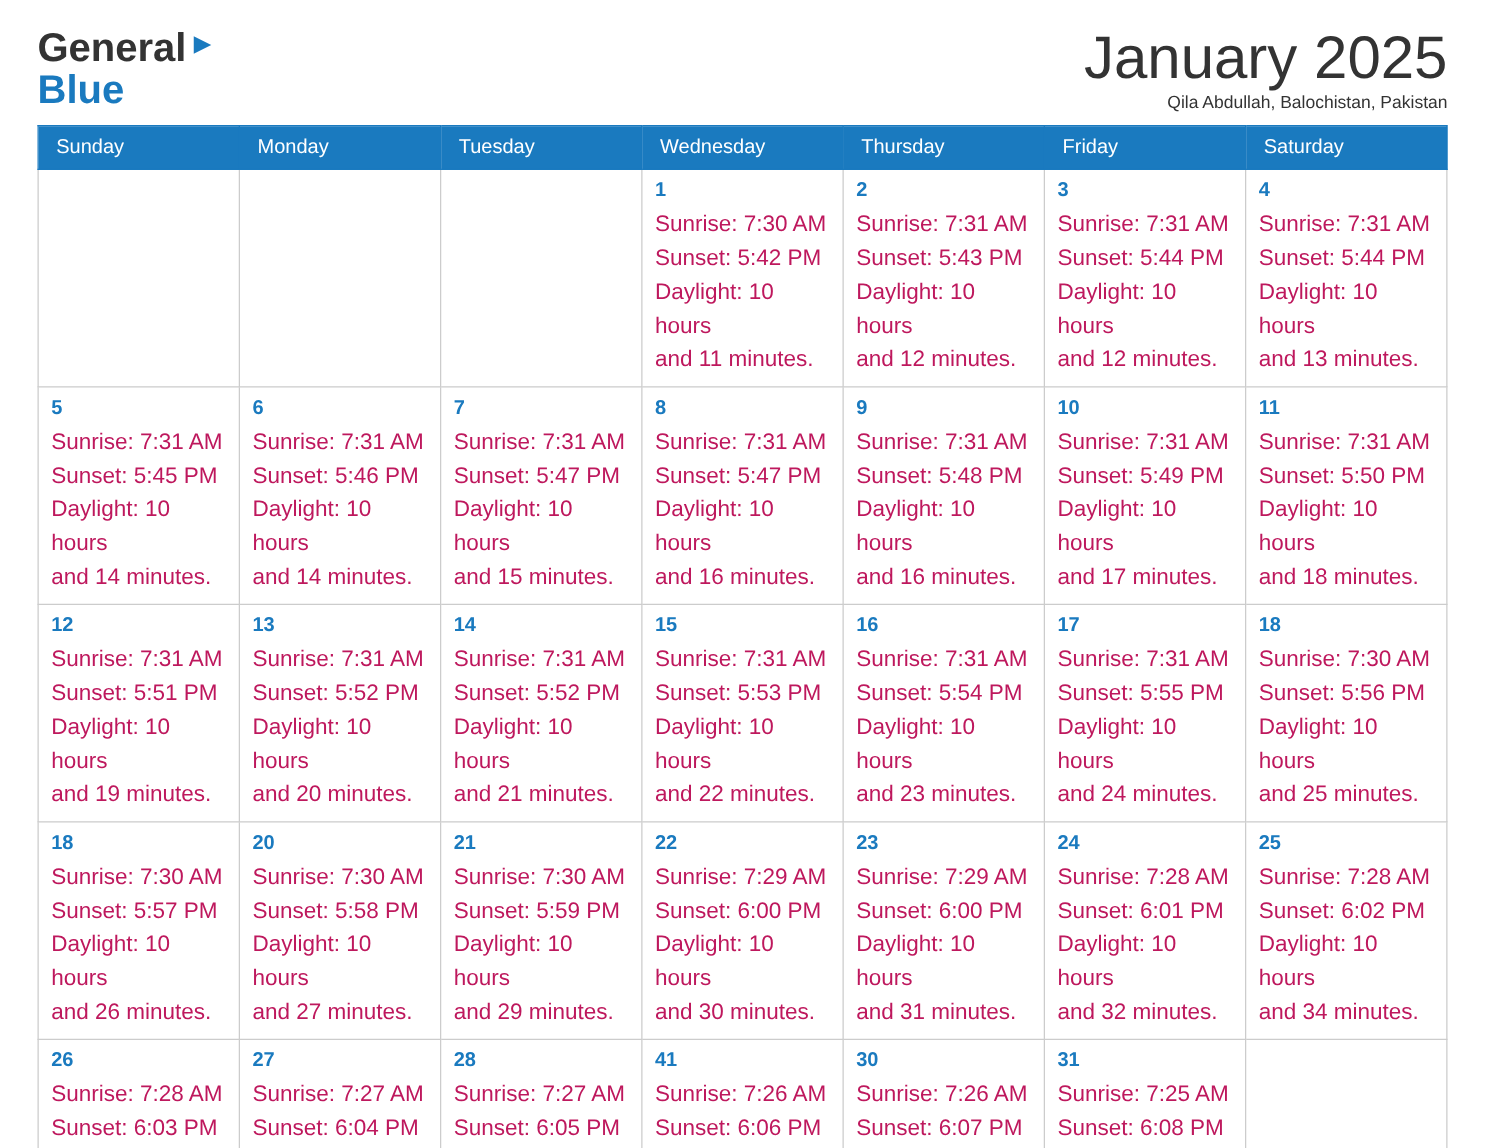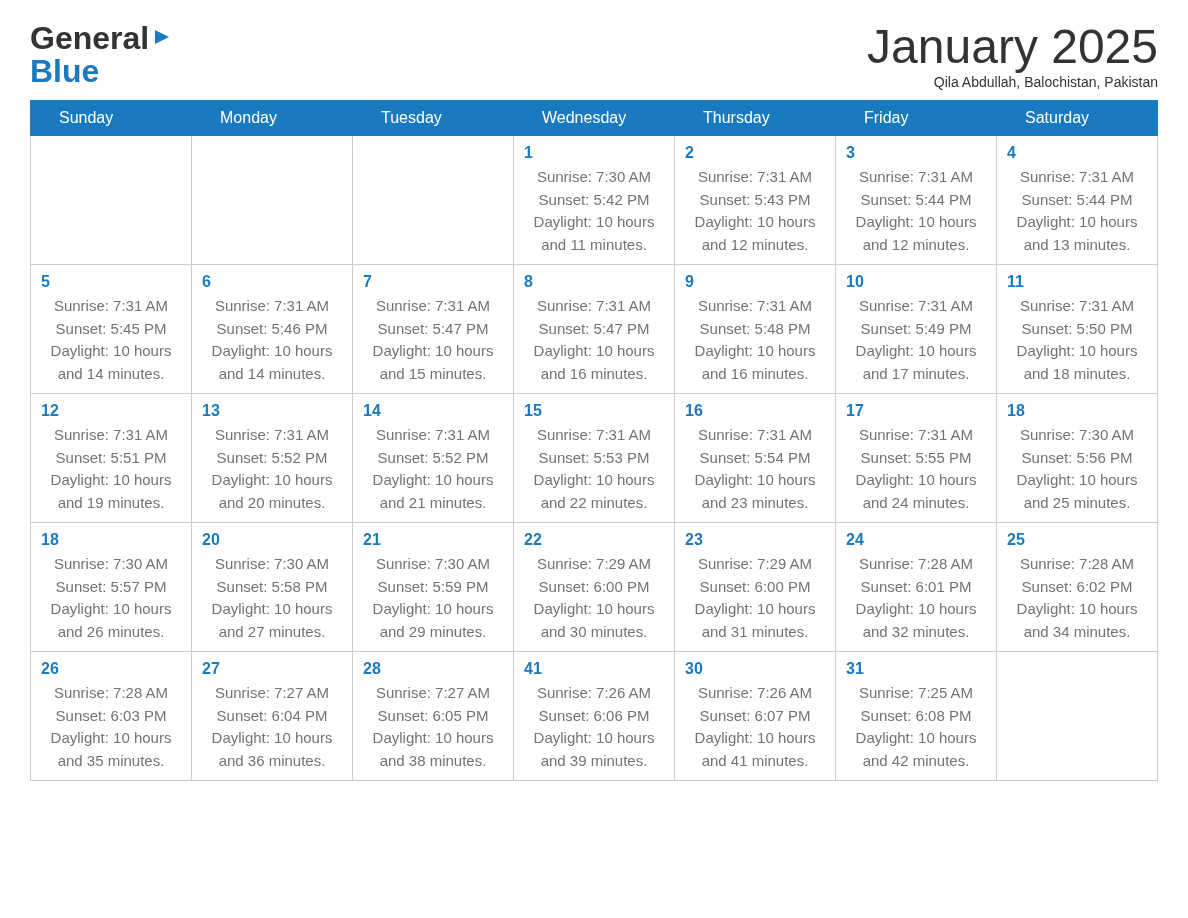--- a/index.html
+++ b/index.html
@@ -7,21 +7,21 @@
       font-family: Arial, sans-serif;
       background: #fff;
       color: #333;
       width: 1188px;
       min-height: 918px;
       padding: 20px 30px;
     }
     .header {
       display: flex;
       justify-content: space-between;
-      align-items: flex-end;
+      align-items: center;
       margin-bottom: 10px;
     }
     .logo {
       display: flex;
       flex-direction: column;
       align-items: flex-start;
     }
     .title-area {
       text-align: right;
     }
@@ -37,21 +37,21 @@
       font-weight: normal;
     }
     table {
       width: 100%;
       border-collapse: collapse;
       margin-top: 10px;
     }
     th {
       background-color: #1a7abf;
       color: white;
-      padding: 8px 28px;
+      padding: 8px 14px;
       text-align: left;
       font-size: 16px;
       font-weight: normal;
       border: 1px solid #1a7abf;
     }
     td {
       border: 1px solid #ccc;
       padding: 8px 10px;
       vertical-align: top;
       width: 14.28%;
@@ -63,24 +63,23 @@
       background: #fff;
     }
     .day-number {
       font-size: 16px;
       font-weight: bold;
       color: #1a7abf;
       display: block;
       margin-bottom: 4px;
     }
     .day-info {
-      font-size: 15px;
+      font-size: 18px;
       line-height: 1.5;
-      color: #737373;
-      text-align: center;
+      color: #be185d;
     }
     tr:last-child td {
       border-bottom: 1px solid #ccc;
     }
   </style>
 </head>
 <body>
 
 <div class="header">
   <div class="logo">

